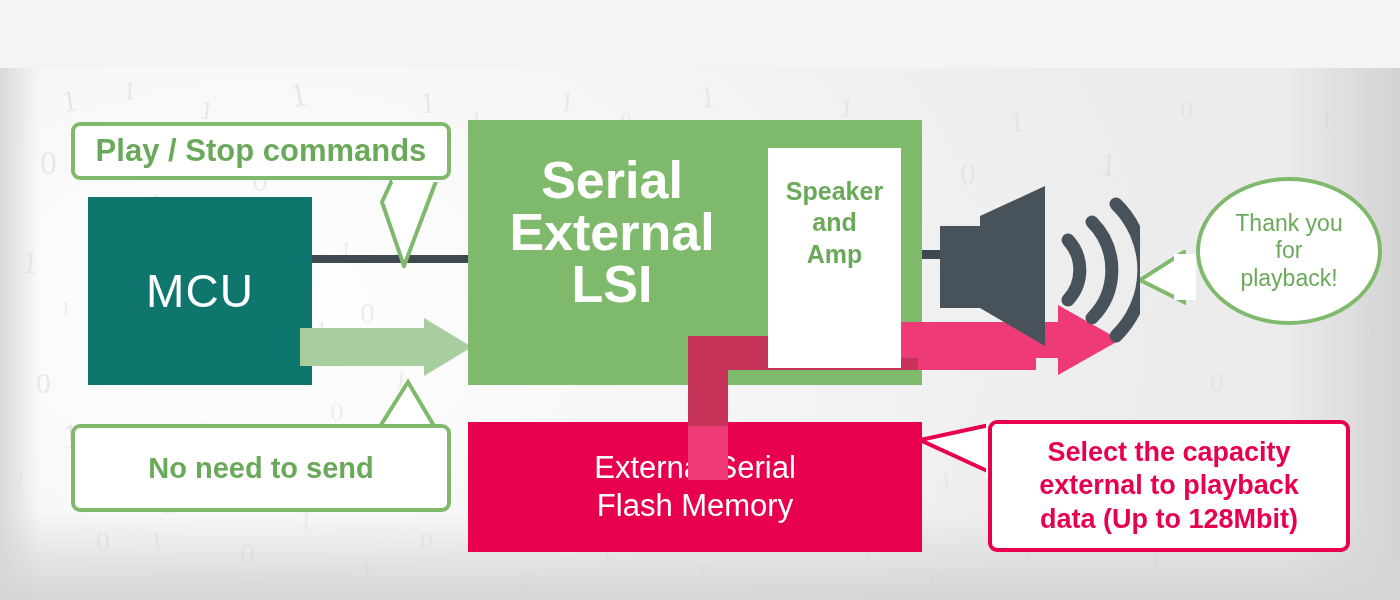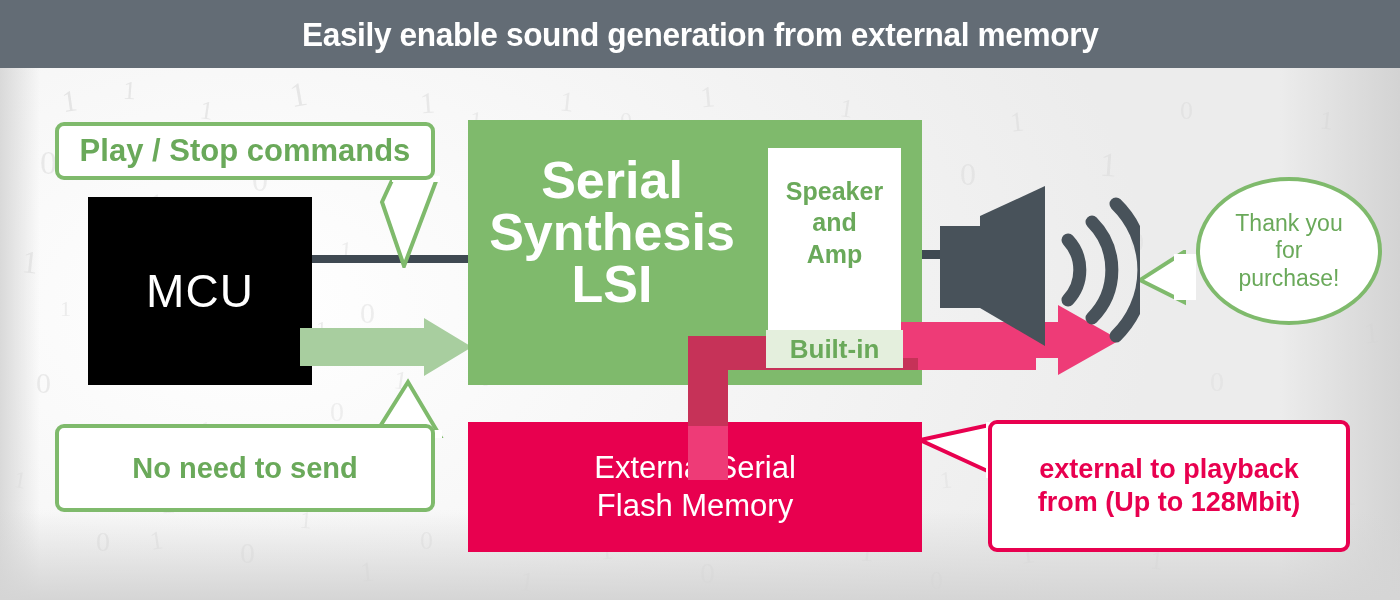--- a/index.html
+++ b/index.html
@@ -49,21 +49,21 @@
     background:linear-gradient(to left,#d3d3d3,rgba(211,211,211,0));
   }
   .bg-shade-b{
     position:absolute;left:0;bottom:0;width:1400px;height:90px;
     background:linear-gradient(to top,#d5d5d5,rgba(213,213,213,0));
   }
 
   
   .mcu-block{
     position:absolute;left:88px;top:197px;width:224px;height:188px;
-    background:#000000;
+    background:#0f766e;
     display:flex;align-items:center;justify-content:center;
     z-index:12;
   }
   .mcu-label{color:#ffffff;font-size:46px;font-weight:400;letter-spacing:1px;}
 
   .lsi-block{
     position:absolute;left:468px;top:120px;width:454px;height:265px;
     background:#7fba6c;z-index:14;
   }
   .lsi-label{
@@ -111,21 +111,21 @@
   }
   .green-arrow{position:absolute;left:300px;top:318px;z-index:13;}
   .pink-path{position:absolute;left:460px;top:300px;z-index:16;}
   .speaker-icon{position:absolute;left:940px;top:178px;z-index:22;}
   .pink-arrow-top{position:absolute;left:780px;top:305px;z-index:18;}
 
   
   .callout{
     position:absolute;background:#ffffff;box-sizing:border-box;
   }
-  .co-green{border:4px solid #7fba6c;border-radius:9px;}
+  .co-green{border:4px solid #7fba6c;border-radius:9px;margin-left:16px;}
   .co-pink{border:4px solid #e8004f;border-radius:9px;}
   .co-green-text{color:#6aa95a;font-weight:700;}
   .co-pink-text{color:#e8004f;font-weight:700;}
 
   .callout-play{
     left:55px;top:122px;width:380px;height:58px;z-index:30;
     display:flex;align-items:center;justify-content:center;
   }
   .callout-play .txt{font-size:31px;}
 
@@ -222,23 +222,20 @@
         <span class="bit" style="left: 940px; top: 400px; font-size: 24px; opacity: 0.3; transform: rotate(-6deg);">1</span>
         <span class="bit" style="left: 60px; top: 230px; font-size: 22px; opacity: 0.4; transform: rotate(0deg);">1</span>
         <span class="bit" style="left: 200px; top: 350px; font-size: 22px; opacity: 0.3; transform: rotate(0deg);">1</span>
         <span class="bit" style="left: 140px; top: 250px; font-size: 26px; opacity: 0.35; transform: rotate(0deg);">0</span>
       </div>
     <div class="bg-shade-l"></div>
     <div class="bg-shade-r"></div>
     <div class="bg-shade-b"></div>
   </div>
 
-  <div class="header">
-    <div class="header-title">Easily enable sound generation from external memory</div>
-  </div>
 
   <div class="wire"></div>
   <div class="wire-right"></div>
 
   <div class="green-arrow">
     <svg width="172" height="58" viewBox="0 0 172 58">
       <polygon points="0,10 124,10 124,0 172,29 124,58 124,48 0,48" fill="#a8ce9f"></polygon>
     </svg>
   </div>
 
@@ -251,34 +248,31 @@
 
       <rect x="458" y="36" width="118" height="34" fill="#ee3b77"></rect>
 
       <rect x="228" y="126" width="40" height="54" fill="#ee3b77"></rect>
     </svg>
   </div>
 
   <div class="lsi-block">
     <div class="lsi-label">
       <span>Serial</span>
-      <span>Synthesis</span>
+      <span>External</span>
       <span>LSI</span>
     </div>
   </div>
 
   <div class="speaker-amp-box">
     <div class="sa-text">
       <span>Speaker</span>
       <span>and</span>
       <span>Amp</span>
     </div>
-  </div>
-  <div class="builtin-chip">
-    <span class="builtin-label">Built-in</span>
   </div>
 
   <div class="mcu-block">
     <span class="mcu-label">MCU</span>
   </div>
 
   <div class="mem-block">
     <div class="mem-label">
       <span>External Serial</span>
       <span>Flash Memory</span>
@@ -326,32 +320,33 @@
   </div>
 
   <div class="tail" style="left:920px;top:420px;">
     <svg width="100" height="70" viewBox="0 0 100 70">
       <polygon points="0,20 74,4 74,54" fill="#ffffff" stroke="#e8004f" stroke-width="4"></polygon>
       <rect x="66" y="2" width="18" height="56" fill="#ffffff"></rect>
     </svg>
   </div>
   <div class="callout co-pink callout-capacity">
     <span class="txt co-pink-text">
+      <span>Select the capacity</span>
       <span>external to playback</span>
-      <span>from  (Up to 128Mbit)</span>
+      <span>data  (Up to 128Mbit)</span>
     </span>
   </div>
 
   <div class="bubble-tail">
     <svg width="60" height="56" viewBox="0 0 60 56">
       <polygon points="0,30 44,2 44,52" fill="#ffffff" stroke="#7fba6c" stroke-width="4"></polygon>
       <rect x="34" y="4" width="22" height="46" fill="#ffffff"></rect>
     </svg>
   </div>
   <div class="bubble">
     <span class="bubble-text">
       <span>Thank you</span>
       <span>for</span>
-      <span>purchase!</span>
+      <span>playback!</span>
     </span>
   </div>
 
 </div>
 
 </body></html>

